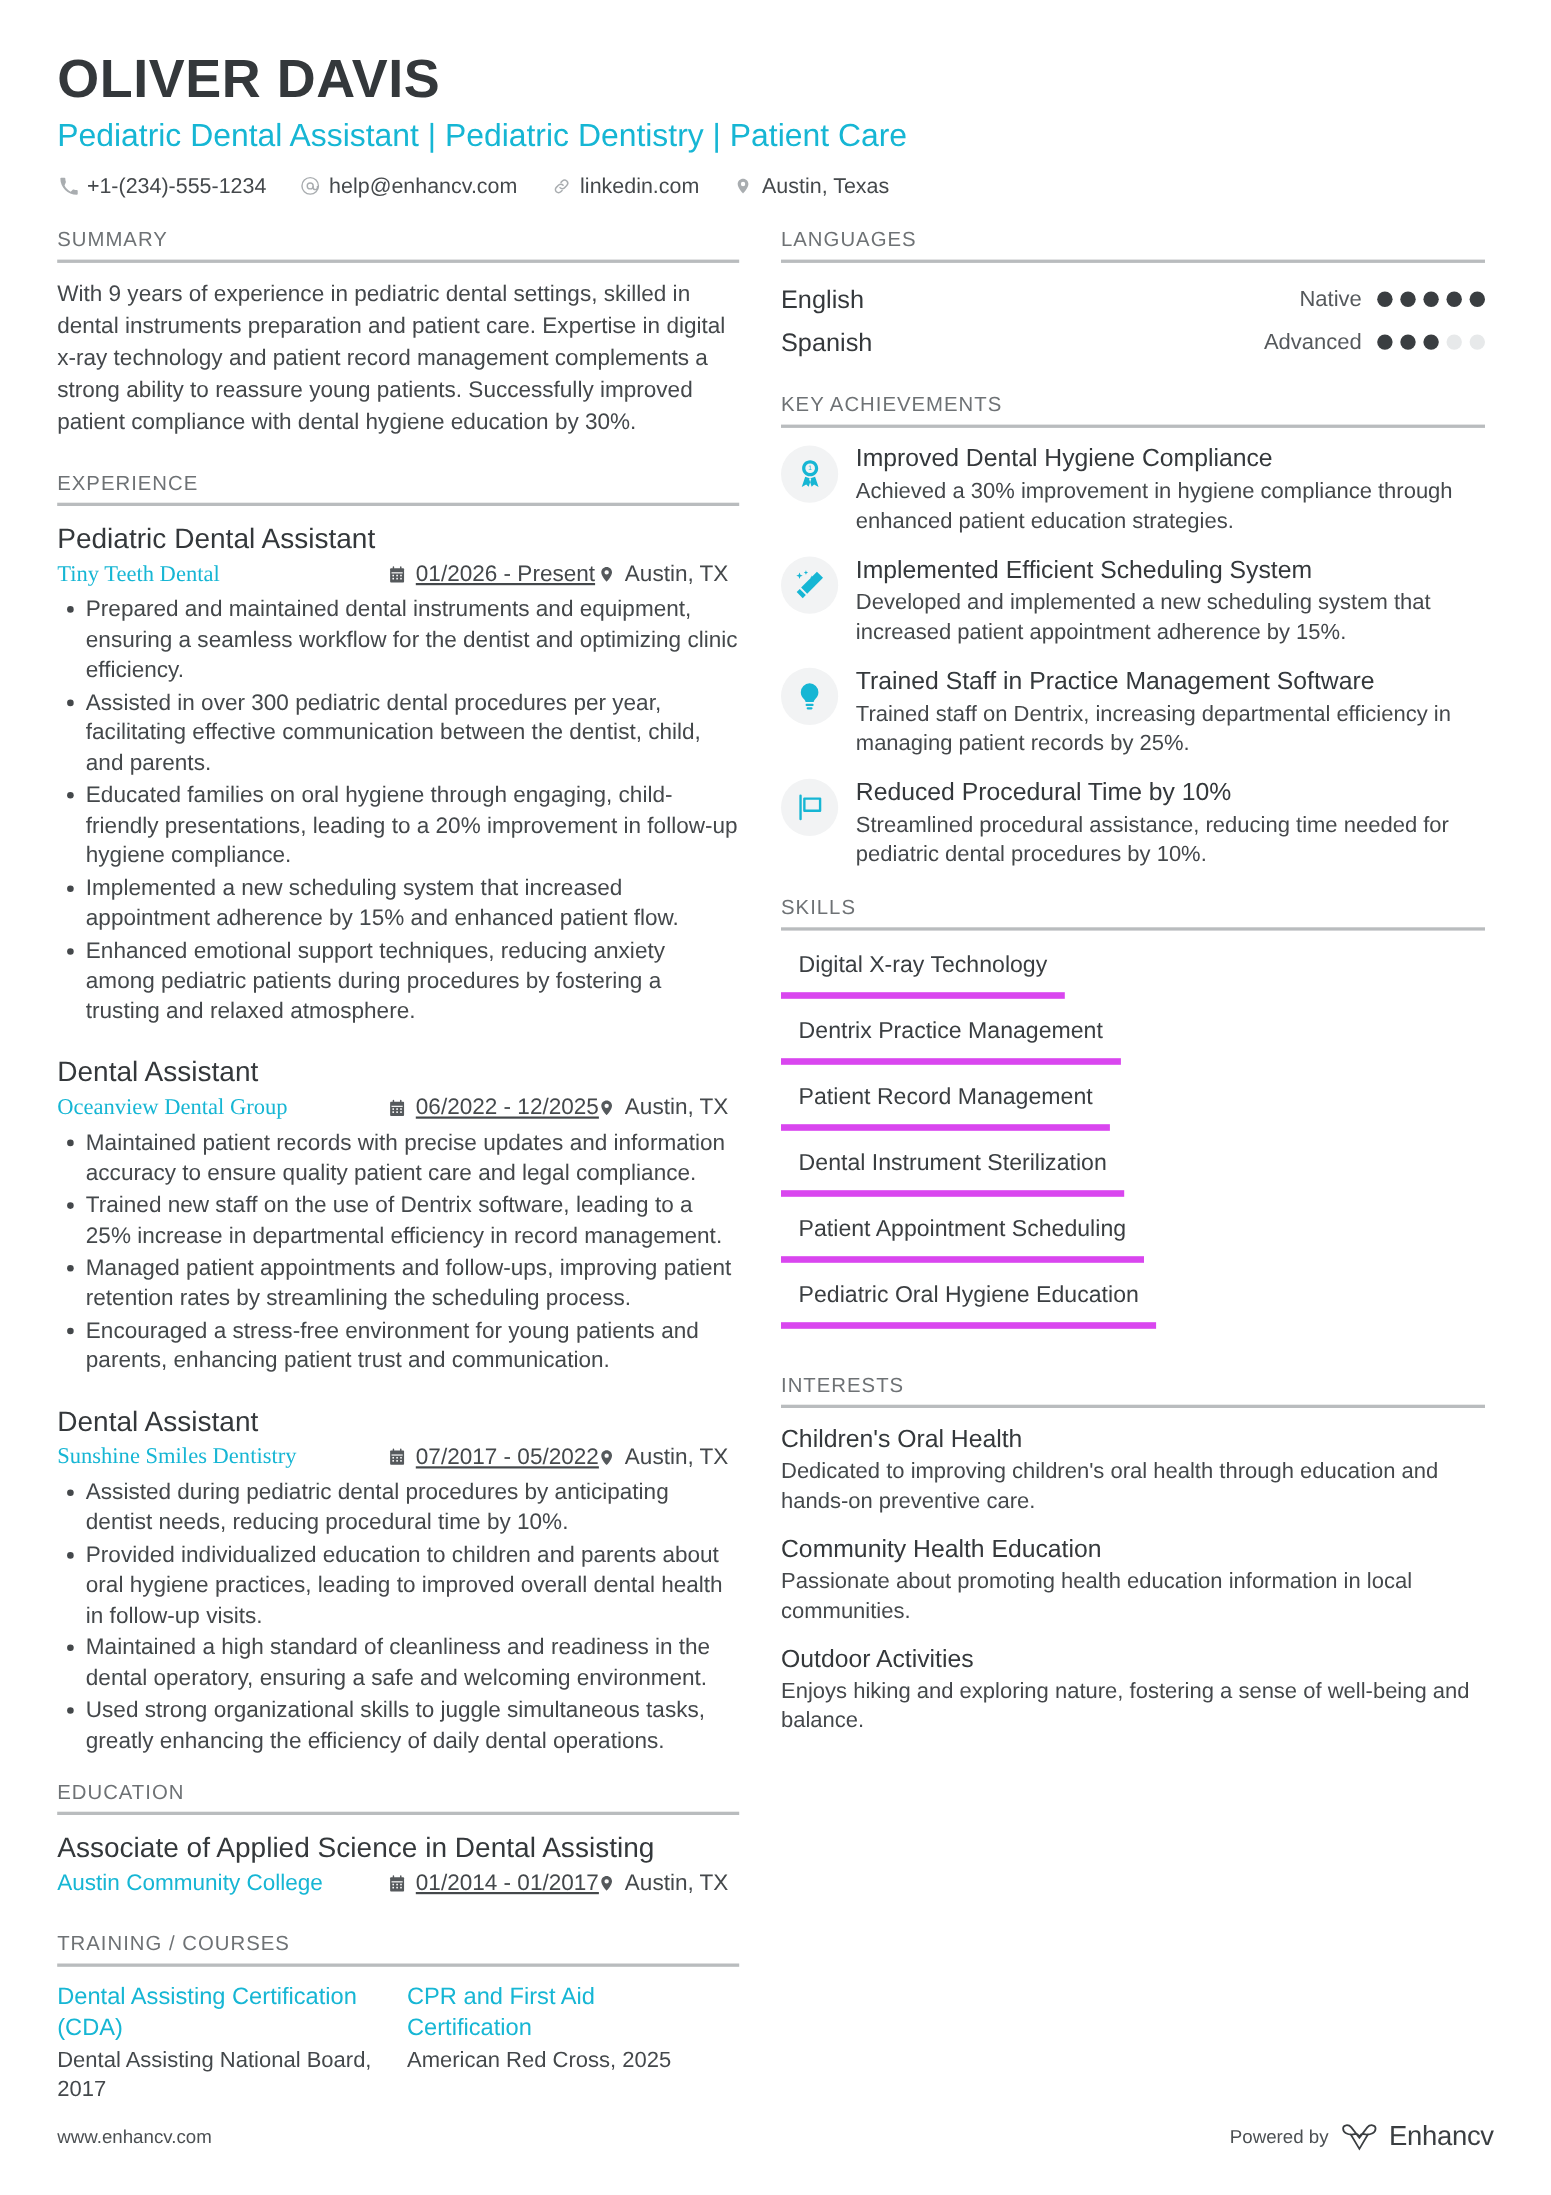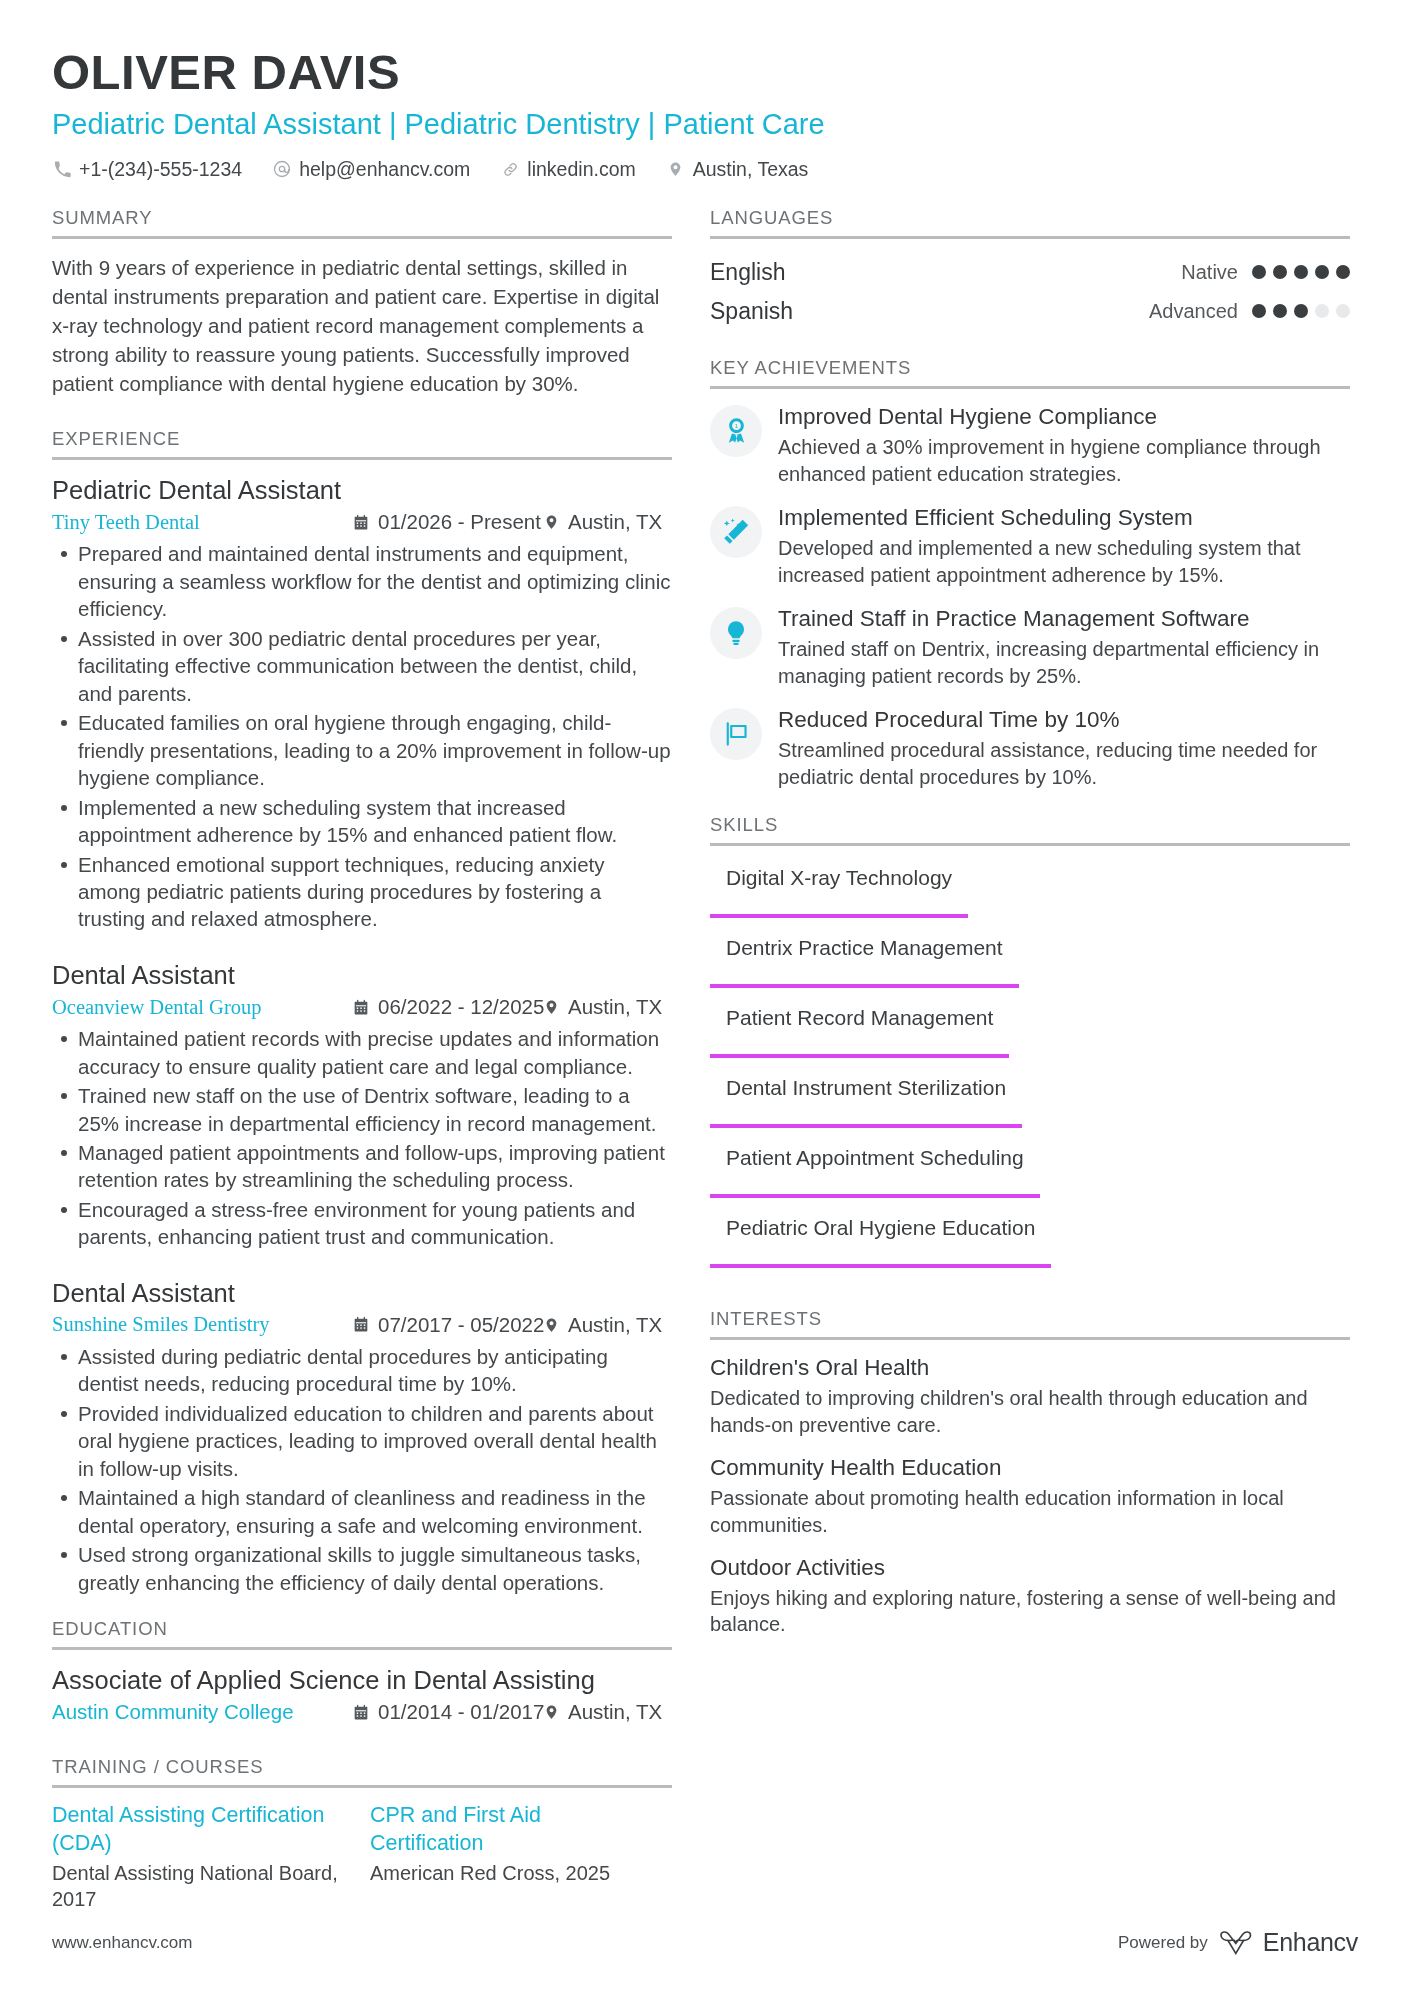--- a/index.html
+++ b/index.html
@@ -114,21 +114,21 @@
     white-space: nowrap;
     overflow: hidden;
     font-family: Liberation Serif, serif;
   }
   .meta-date, .meta-loc {
     display: flex;
     align-items: center;
     color: #44484b;
     white-space: nowrap;
   }
-  .meta-date { width: 190px; flex: none; }
+  .meta-date { width: 190px; flex: none; text-decoration: underline; }
   .meta-ico {
     display: inline-flex;
     align-items: center;
     justify-content: center;
     width: 18px; height: 18px;
     margin-right: 8px;
     color: #55595c;
     flex: none;
   }
   .meta-ico svg { display: block; }
@@ -237,22 +237,22 @@
     font-size: 20px;
     color: #44484b;
     line-height: 1.34;
   }
 
   
   .skill {
     display: inline-block;
     font-size: 21px;
     color: #3a3e41;
-    padding: 6px 16px 24px 16px;
-    border-bottom: 4px solid #d946ef;
+    padding: 6px 16px 12px 16px;
+    border-bottom: 6px solid #d946ef;
     margin-bottom: 12px;
   }
   .skill-row { display: block; }
 
   
   .interest { margin-bottom: 16px; }
   .int-title {
     font-size: 22.5px;
     color: #34383b;
     line-height: 1.26;

